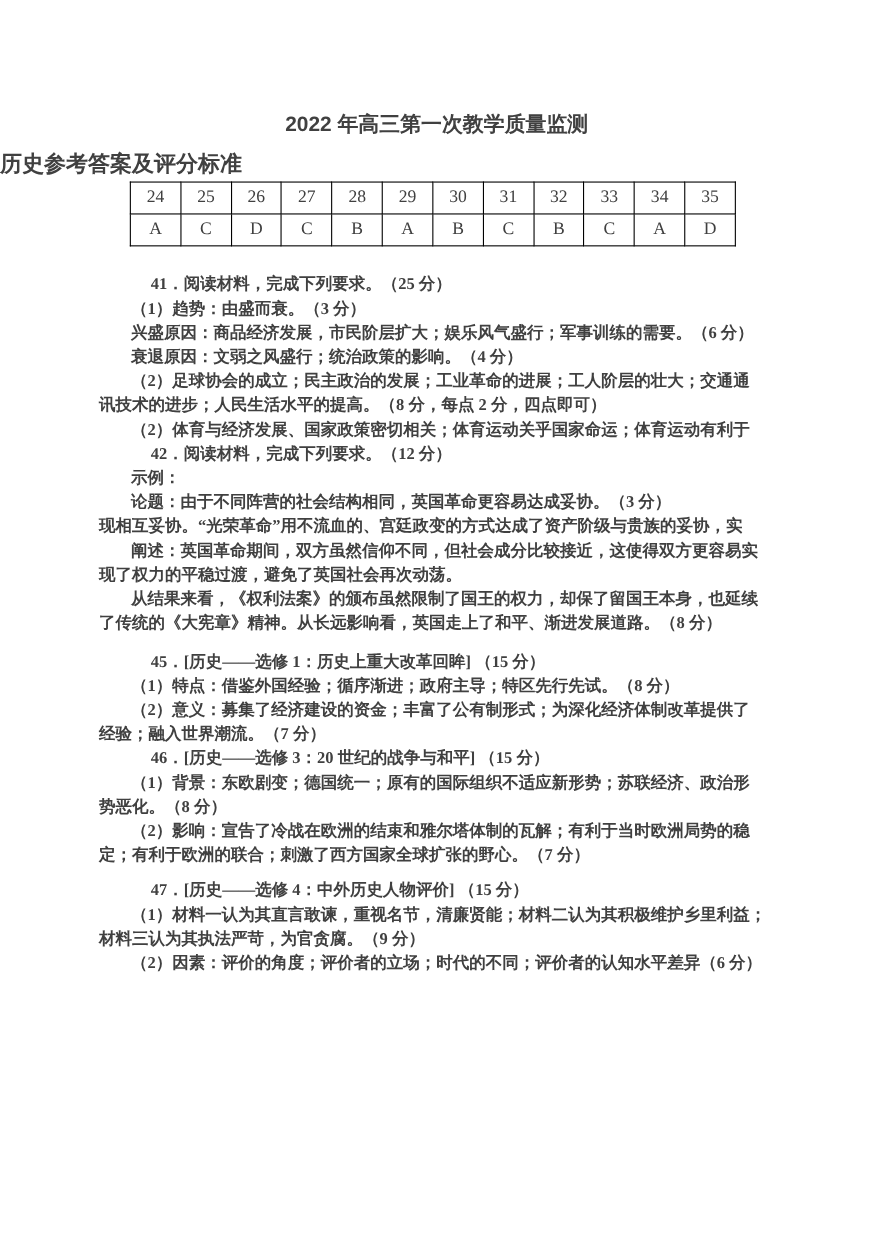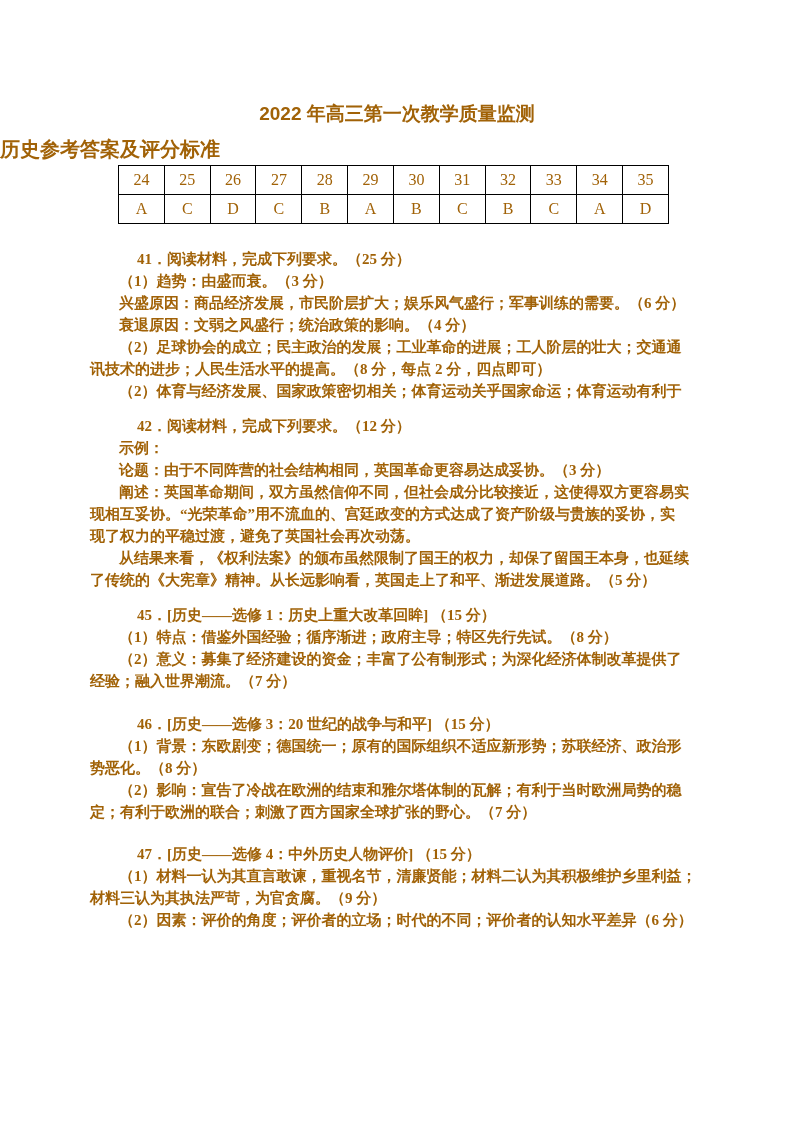--- a/index.html
+++ b/index.html
@@ -3,21 +3,21 @@
 <meta charset="utf-8">
 <style>
   html, body { margin: 0; padding: 0; background: #ffffff; }
   .page {
     position: relative;
     width: 794px;
     height: 1123px;
     background: #ffffff;
     box-sizing: border-box;
     padding-top: 102px;
-    color: #a16207;
+    color: #404040;
     overflow: hidden;
   }
   .title {
     text-align: center;
     font-family: "Liberation Sans", "DejaVu Sans", sans-serif;
     font-size: 19px;
     font-weight: 700;
     line-height: 24px;
   }
   .subtitle {
@@ -46,24 +46,24 @@
     margin-top: 24px;
     padding: 0 70px 0 90px;
     font-family: "Liberation Serif", "DejaVu Serif", serif;
     font-size: 15px;
     line-height: 22px;
   }
   .ln { white-space: nowrap; font-weight: bold; }
   .ln-q { text-indent: 47px; }  
   .ln-p { text-indent: 29px; }  
   .ln-0 { text-indent: 0; }     
-  .sec-42 { margin-top: 13px; }
+  .sec-42 { }
   .sec-45 { margin-top: 13px; }
-  .sec-46 { margin-top: 21px; }
-  .sec-47 { margin-top: 20px; }
+  .sec-46 { }
+  .sec-47 { margin-top: 10px; }
 </style>
 </head>
 <body>
 
 <div class="page">
 
   <div class="title">2022 年高三第一次教学质量监测</div>
   <div class="subtitle">历史参考答案及评分标准</div>
 
   <table class="answer-table">
@@ -108,25 +108,25 @@
       <div class="ln ln-p">衰退原因：文弱之风盛行；统治政策的影响。（4 分）</div>
       <div class="ln ln-p">（2）足球协会的成立；民主政治的发展；工业革命的进展；工人阶层的壮大；交通通</div>
       <div class="ln ln-0">讯技术的进步；人民生活水平的提高。（8 分，每点 2 分，四点即可）</div>
       <div class="ln ln-p">（2）体育与经济发展、国家政策密切相关；体育运动关乎国家命运；体育运动有利于</div>
     </div>
 
     <div class="section sec-42">
       <div class="ln ln-q">42．阅读材料，完成下列要求。（12 分）</div>
       <div class="ln ln-p">示例：</div>
       <div class="ln ln-p">论题：由于不同阵营的社会结构相同，英国革命更容易达成妥协。（3 分）</div>
+      <div class="ln ln-0">现相互妥协。“光荣革命”用不流血的、宫廷政变的方式达成了资产阶级与贵族的妥协，实</div>
       <div class="ln ln-p">阐述：英国革命期间，双方虽然信仰不同，但社会成分比较接近，这使得双方更容易实</div>
-      <div class="ln ln-0">现相互妥协。“光荣革命”用不流血的、宫廷政变的方式达成了资产阶级与贵族的妥协，实</div>
       <div class="ln ln-0">现了权力的平稳过渡，避免了英国社会再次动荡。</div>
       <div class="ln ln-p">从结果来看，《权利法案》的颁布虽然限制了国王的权力，却保了留国王本身，也延续</div>
-      <div class="ln ln-0">了传统的《大宪章》精神。从长远影响看，英国走上了和平、渐进发展道路。（5 分）</div>
+      <div class="ln ln-0">了传统的《大宪章》精神。从长远影响看，英国走上了和平、渐进发展道路。（8 分）</div>
     </div>
 
     <div class="section sec-45">
       <div class="ln ln-q">45．[历史——选修 1：历史上重大改革回眸] （15 分）</div>
       <div class="ln ln-p">（1）特点：借鉴外国经验；循序渐进；政府主导；特区先行先试。（8 分）</div>
       <div class="ln ln-p">（2）意义：募集了经济建设的资金；丰富了公有制形式；为深化经济体制改革提供了</div>
       <div class="ln ln-0">经验；融入世界潮流。（7 分）</div>
     </div>
 
     <div class="section sec-46">

